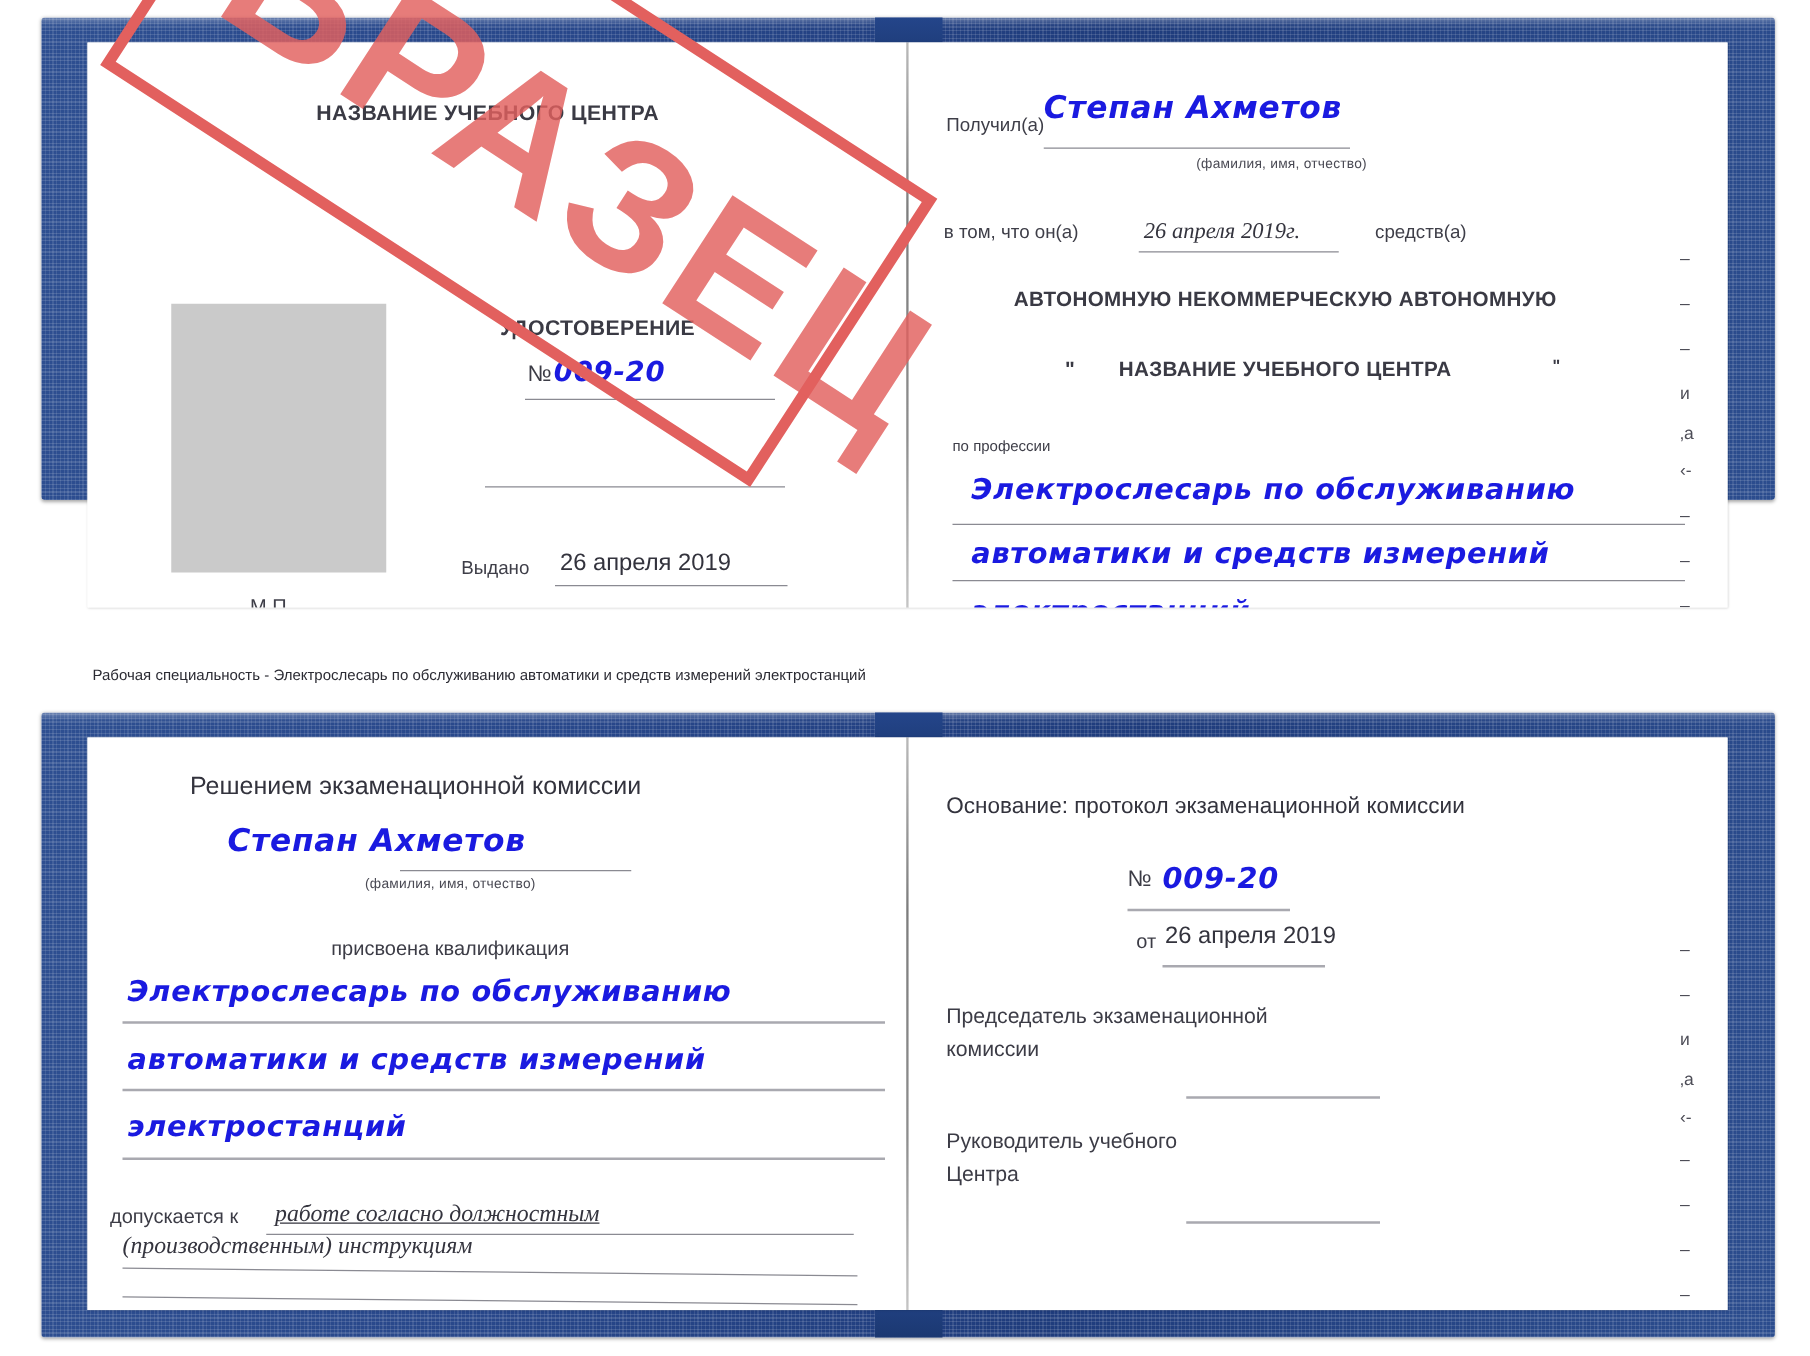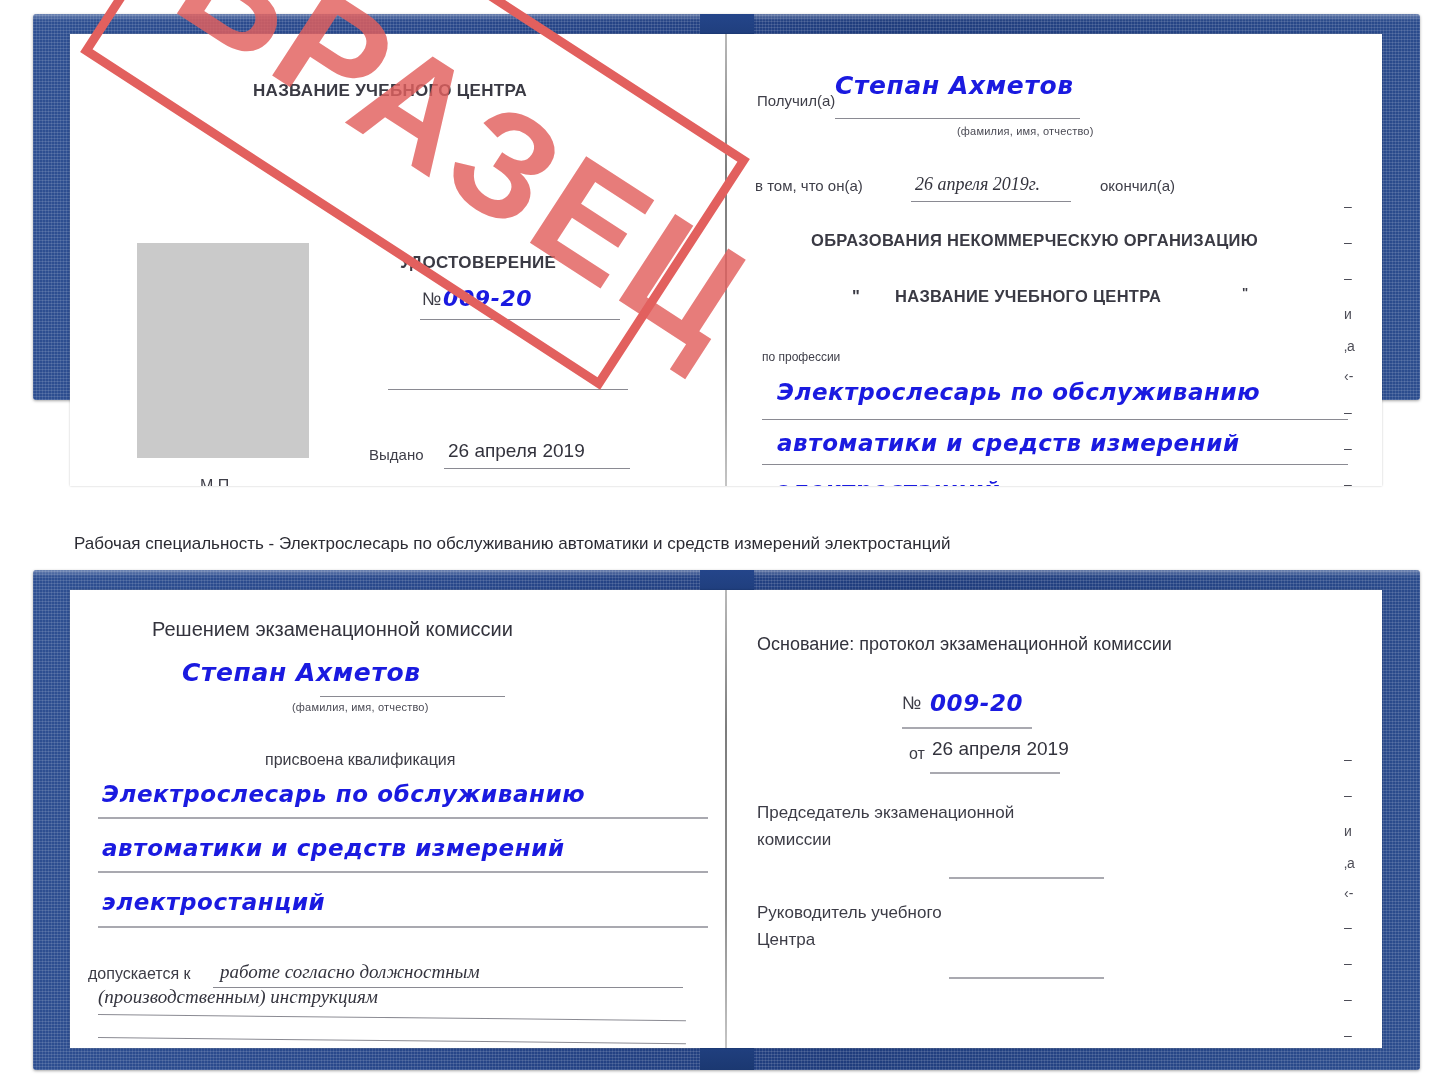--- a/index.html
+++ b/index.html
@@ -68,21 +68,21 @@
     pointer-events:none;
   }
   .stamp span{
     font-family:"Liberation Sans","DejaVu Sans",sans-serif;
     font-weight:bold;font-size:150px;color:#e2605e;
     letter-spacing:6px;line-height:1;opacity:.82;
   }
 
   
   .caption{
-    position:absolute;font-size:17px;color:#2b2b33;line-height:1.45;
+    position:absolute;font-size:12px;color:#2b2b33;line-height:1.45;
     font-family:"Liberation Sans","DejaVu Sans",sans-serif;
   }
 
   
   .cutcol{position:absolute;font-size:14px;color:#4d4d57;line-height:1;}
 </style>
 </head>
 <body>
 
 <div class="book" style="left:33px;top:14px;width:1387px;height:386px;">
@@ -120,23 +120,23 @@
     <div class="page right" style="width:655px;">
 
       <div class="t lbl" style="left:30px;top:58px;">Получил(а)</div>
       <div class="t hand" style="left:108px;top:37px;font-size:25px;">Степан Ахметов</div>
       <div class="rule" style="left:108px;top:84px;width:245px;"></div>
       <div class="t tiny" style="left:230px;top:91px;">(фамилия, имя, отчество)</div>
 
       <div class="t lbl" style="left:28px;top:143px;">в том, что он(а)</div>
       <div class="t hand-serif" style="left:188px;top:140px;font-size:18px;">26 апреля 2019г.</div>
       <div class="rule" style="left:184px;top:167px;width:160px;"></div>
-      <div class="t lbl" style="left:373px;top:143px;">окончил(а)</div>
-
-      <div class="t caps" style="left:84px;top:197px;font-size:16.5px;">ОБРАЗОВАНИЯ НЕКОММЕРЧЕСКУЮ ОРГАНИЗАЦИЮ</div>
+      <div class="t lbl" style="left:373px;top:143px;">средств(а)</div>
+
+      <div class="t caps" style="left:84px;top:197px;font-size:16.5px;">АВТОНОМНУЮ НЕКОММЕРЧЕСКУЮ АВТОНОМНУЮ</div>
       <div class="t caps" style="left:125px;top:253px;font-size:16.5px;">"</div>
       <div class="t caps" style="left:168px;top:253px;font-size:16.5px;">НАЗВАНИЕ УЧЕБНОГО ЦЕНТРА</div>
       <div class="t caps" style="left:515px;top:251px;font-size:13px;">"</div>
 
       <div class="t lbl" style="left:35px;top:316px;font-size:12px;">по профессии</div>
 
       <div class="t hand" style="left:50px;top:345px;font-size:23px;">Электрослесарь по обслуживанию</div>
       <div class="rule" style="left:35px;top:385px;width:586px;"></div>
 
       <div class="t hand" style="left:50px;top:396px;font-size:23px;">автоматики и средств измерений</div>
@@ -187,21 +187,21 @@
       <div class="t hand" style="left:32px;top:191px;font-size:23px;">Электрослесарь по обслуживанию</div>
       <div class="rule thick" style="left:28px;top:227px;width:610px;"></div>
 
       <div class="t hand" style="left:32px;top:245px;font-size:23px;">автоматики и средств измерений</div>
       <div class="rule thick" style="left:28px;top:281px;width:610px;"></div>
 
       <div class="t hand" style="left:32px;top:299px;font-size:23px;">электростанций</div>
       <div class="rule thick" style="left:28px;top:336px;width:610px;"></div>
 
       <div class="t" style="left:18px;top:375px;font-size:16px;">допускается к</div>
-      <div class="t hand-serif" style="left:150px;top:371px;font-size:19px;">работе согласно должностным</div>
+      <div class="t hand-serif" style="left:150px;top:371px;font-size:19px;text-decoration:underline;">работе согласно должностным</div>
       <div class="rule" style="left:143px;top:397px;width:470px;"></div>
       <div class="t hand-serif" style="left:28px;top:396px;font-size:19px;">(производственным) инструкциям</div>
       <div class="rule" style="left:28px;top:424px;width:588px;transform:rotate(0.6deg);transform-origin:left;"></div>
       <div class="rule" style="left:28px;top:447px;width:588px;transform:rotate(0.6deg);transform-origin:left;"></div>
     </div>
 
     <div class="spine-line" style="left:655px;"></div>
 
     <div class="page right" style="width:655px;">
 

